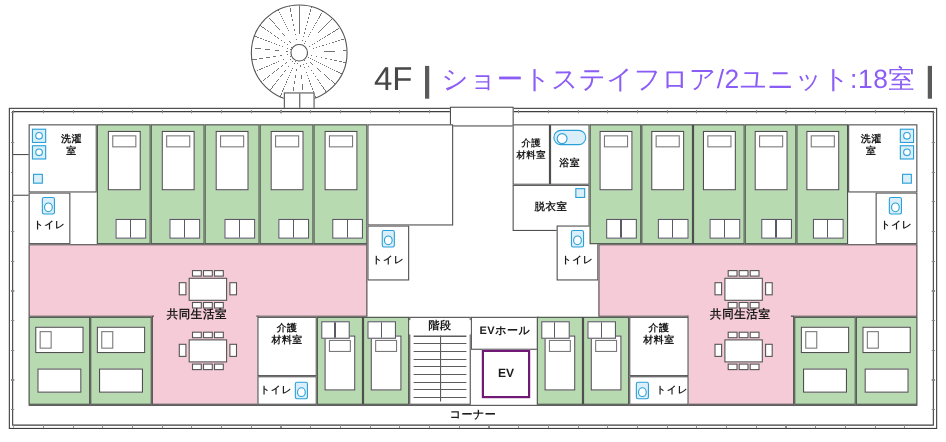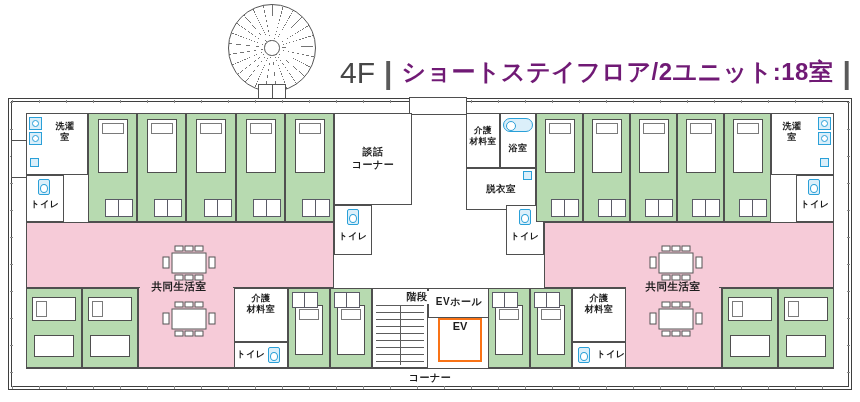--- a/index.html
+++ b/index.html
@@ -37,26 +37,26 @@
   .tub::after{content:"";position:absolute;left:2px;top:2px;width:8px;height:8px;border:1px solid #2aa0d8;border-radius:50%;background:#fff}
   .sink{width:9px;height:9px}
   .spiral{position:absolute;width:86px;height:86px;border-radius:50%;border:1.3px solid #555;
           background:#fff repeating-conic-gradient(from 0deg,rgba(80,80,80,.8) 0deg .9deg,rgba(0,0,0,0) .9deg 14.5deg)}
   .spiral::after{content:"";position:absolute;inset:41%;background:#fff;border:1px solid #555;border-radius:50%}
   .entry{position:absolute;box-sizing:border-box;border:1px solid #555;background:#fff}
   .entry::after{content:"";position:absolute;left:50%;top:0;bottom:0;width:1px;background:#555}
   .treads{position:absolute;background:repeating-linear-gradient(180deg,#5c5c5c 0 1px,transparent 1px 7px)}
   .treads::after{content:"";position:absolute;left:50%;top:0;bottom:0;width:1px;background:#5c5c5c}
   .bline{position:absolute;border-top:1.2px solid #4f4f4f}
-  .evbox{border:2px solid #f97316;display:flex;justify-content:center;
+  .evbox{border:2px solid #701a75;display:flex;align-items:center;justify-content:center;
          font-weight:700;font-size:11px;color:#1c1c1c}
   .title{position:absolute;display:flex;gap:9px}
   .title .floor{font-size:30px;color:#474747;font-weight:400}
   .title .bar{font-size:30px;font-weight:700;color:#5a5a5a;transform:scaleY(1.05)}
-  .title .sub{font-size:24px;font-weight:700;color:#701a75;letter-spacing:.5px}
+  .title .sub{font-size:24px;font-weight:400;color:#8b5cf6;letter-spacing:.5px}
 </style>
 </head>
 <body>
 
 <div class="plan">
 
   <div class="spiral" style="left:228px;top:4px"></div>
   <div class="entry" style="left:258px;top:84px;width:28px;height:18px"></div>
 
   <div class="title" style="left:340px;top:56px;height:34px">
@@ -237,37 +237,33 @@
   <div class="lbl s9" style="left:772px;top:121px;width:40px">
     <div>洗濯</div>
     <div>室</div>
   </div>
   <div class="lbl s9" style="left:26px;top:199px;width:38px">トイレ</div>
   <div class="lbl s9" style="left:796px;top:199px;width:38px">トイレ</div>
   <div class="lbl s9" style="left:334px;top:231px;width:38px">トイレ</div>
   <div class="lbl s9" style="left:506px;top:231px;width:38px">トイレ</div>
   <div class="lbl s9" style="left:236px;top:349px;width:30px">トイレ</div>
   <div class="lbl s9" style="left:596px;top:349px;width:30px">トイレ</div>
-  <div class="lbl" style="left:334px;top:146px;width:78px">
-    <div>談話</div>
-    <div>コーナー</div>
-  </div>
   <div class="lbl s85" style="left:465px;top:125px;width:36px">
     <div>介護</div>
     <div>材料室</div>
   </div>
   <div class="lbl s9" style="left:500px;top:143px;width:36px">浴室</div>
   <div class="lbl s95" style="left:466px;top:183px;width:70px">脱衣室</div>
   <div class="lbl s105" style="left:134px;top:280px;width:90px">共同生活室</div>
   <div class="lbl s105" style="left:628px;top:280px;width:90px">共同生活室</div>
   <div class="lbl s9" style="left:234px;top:293px;width:54px">
     <div>介護</div>
     <div>材料室</div>
   </div>
   <div class="lbl s9" style="left:572px;top:293px;width:54px">
     <div>介護</div>
     <div>材料室</div>
   </div>
-  <div class="lbl" style="left:389px;top:291px;width:56px;background:#fff">階段</div>
+  <div class="lbl" style="left:372px;top:291px;width:56px;background:#fff">階段</div>
   <div class="lbl" style="left:428px;top:296px;width:62px">EVホール</div>
   <div class="lbl" style="left:385px;top:372px;width:90px">コーナー</div>
 
 </div>
 
 </body></html>

